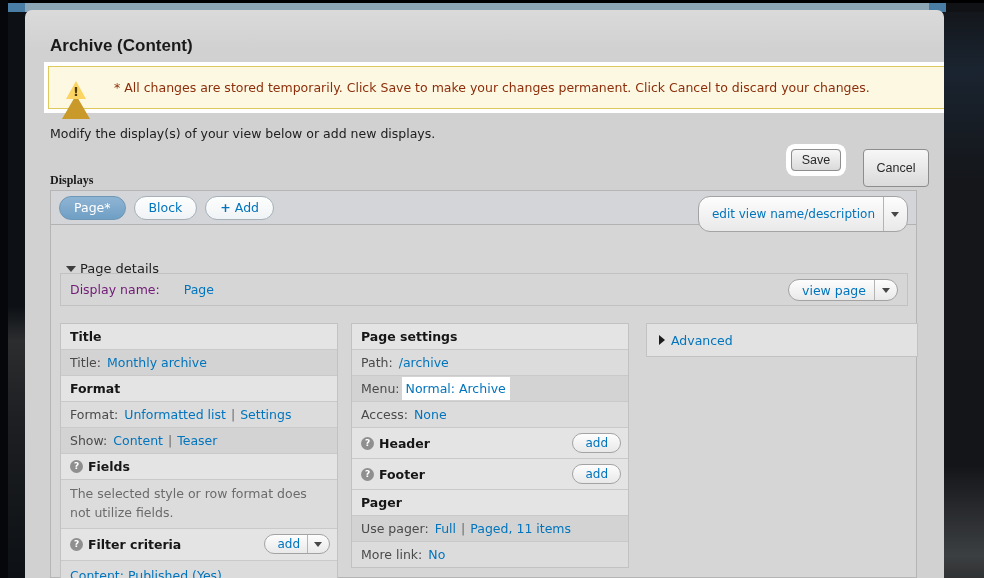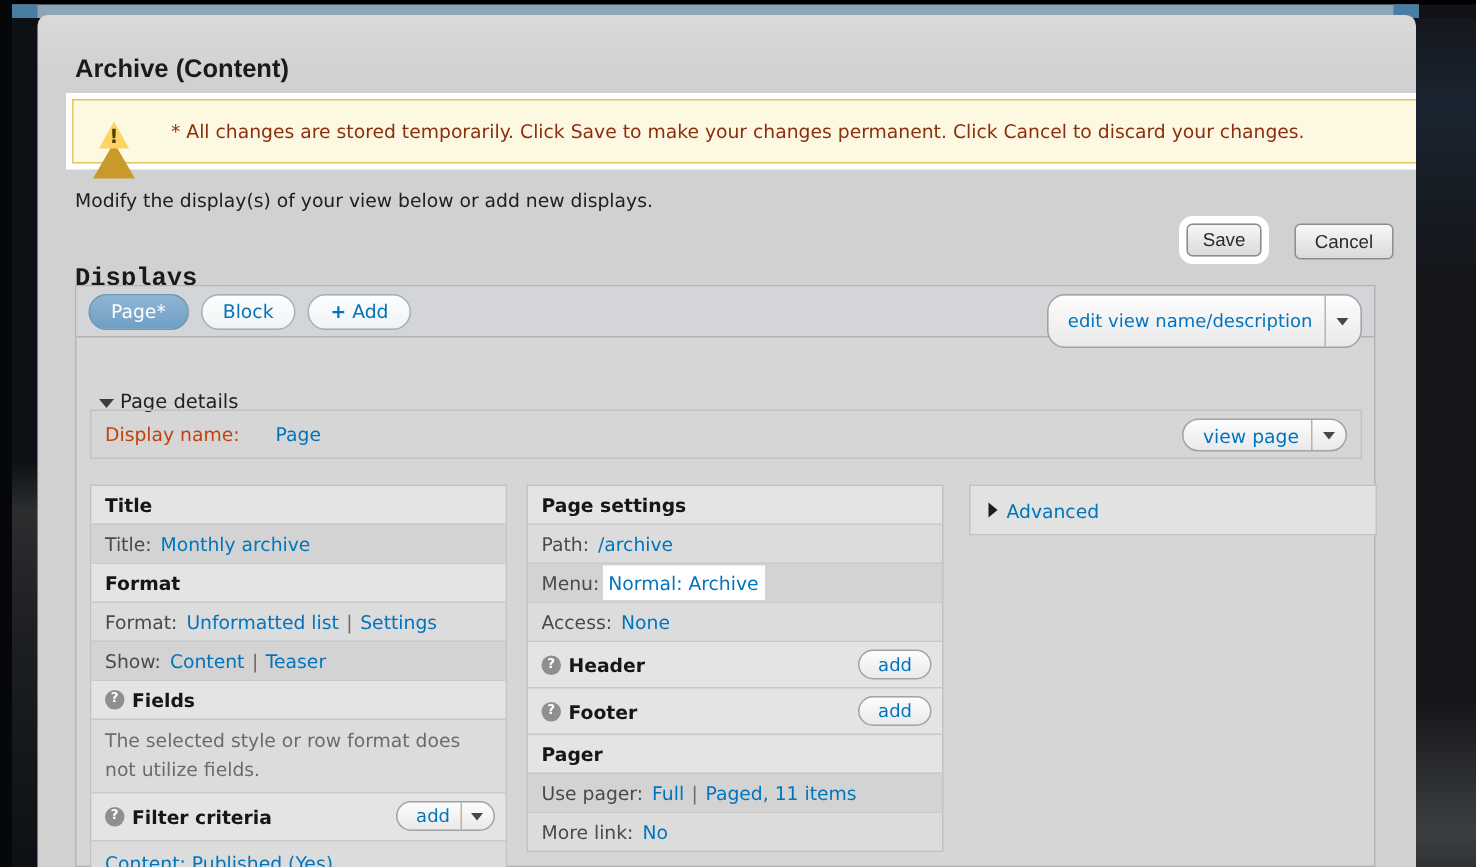--- a/index.html
+++ b/index.html
@@ -39,24 +39,24 @@
   .warn-excl::after{content:"!";}
   .warn-text{font-size:12.5px;color:#8c2e0b;}
 
   .intro{position:absolute;left:25px;top:116px;font-size:12.5px;color:#202020;}
 
   .btn{display:inline-flex;align-items:center;justify-content:center;
     background:linear-gradient(#f7f7f7,#dadada);border:1px solid #8d8d8d;
     border-radius:4px;font-size:12.5px;color:#2a2a2a;cursor:pointer;}
   .save-btn{position:absolute;left:766px;top:139px;width:50px;height:22px;
     box-shadow:0 0 0 5px #ffffff;}
-  .cancel-btn{position:absolute;left:838px;top:139px;width:66px;height:24px;}
-
-  .displays-heading{position:absolute;left:25px;top:153px;font-family:Liberation Mono, monospace;
-    font-size:17px;color:#1a1a1a;}
+  .cancel-btn{position:absolute;left:838px;top:139px;width:66px;height:38px;}
+
+  .displays-heading{position:absolute;left:25px;top:153px;font-family:Liberation Serif, serif;
+    font-size:12px;color:#1a1a1a;}
 
   
   .panel{position:absolute;left:25px;top:180px;width:867px;height:388px;
     border:1px solid #b5b5b5;background:#d6d6d6;}
   .tabrow{position:relative;height:34px;border-bottom:1px solid #b2b2b2;
     background:#d3d5d8;padding:5px 8px;display:flex;align-items:center;gap:8px;}
   .tab{height:24px;padding:0 14px;display:inline-flex;align-items:center;
     border-radius:13px;font-size:12.5px;cursor:pointer;}
   .tab.active{background:linear-gradient(#8fb4d4,#6f9fc4);color:#fff;border:1px solid #6e97b6;}
   .tab.plain{background:linear-gradient(#fdfefe,#f0f3f5);border:1px solid #a7b0b8;color:#0074bd;}
@@ -71,21 +71,21 @@
 
   .section-title{position:absolute;left:15px;top:52px;font-size:13px;color:#222;
     display:flex;align-items:center;gap:4px;cursor:pointer;margin-top:18px;}
   .tri-down{width:0;height:0;border-left:5px solid transparent;border-right:5px solid transparent;
     border-top:6px solid #3d3d3d;display:inline-block;}
   .tri-right{width:0;height:0;border-top:5px solid transparent;border-bottom:5px solid transparent;
     border-left:6px solid #1c1c1c;display:inline-block;}
 
   .name-bar{position:absolute;left:9px;top:82px;width:848px;height:33px;
     border:1px solid #c2c2c2;display:flex;align-items:center;padding:0 9px;}
-  .name-bar .lbl{font-size:12.5px;color:#c2410c;}
+  .name-bar .lbl{font-size:12.5px;color:#701a75;}
   .name-bar .lnk{margin-left:24px;}
   .view-page{position:absolute;right:9px;top:5px;height:22px;padding:0 7px 0 13px;font-size:12.5px;}
 
   .lnk{color:#0074bd;text-decoration:none;font-size:12.5px;cursor:pointer;}
   .sep{color:#6a6a6a;margin:0 5px;font-size:12.5px;}
 
   
   .col{position:absolute;top:132px;border:1px solid #c2c2c2;background:#dcdcdc;}
   .col1{left:9px;width:278px;}
   .col2{left:300px;width:278px;}

